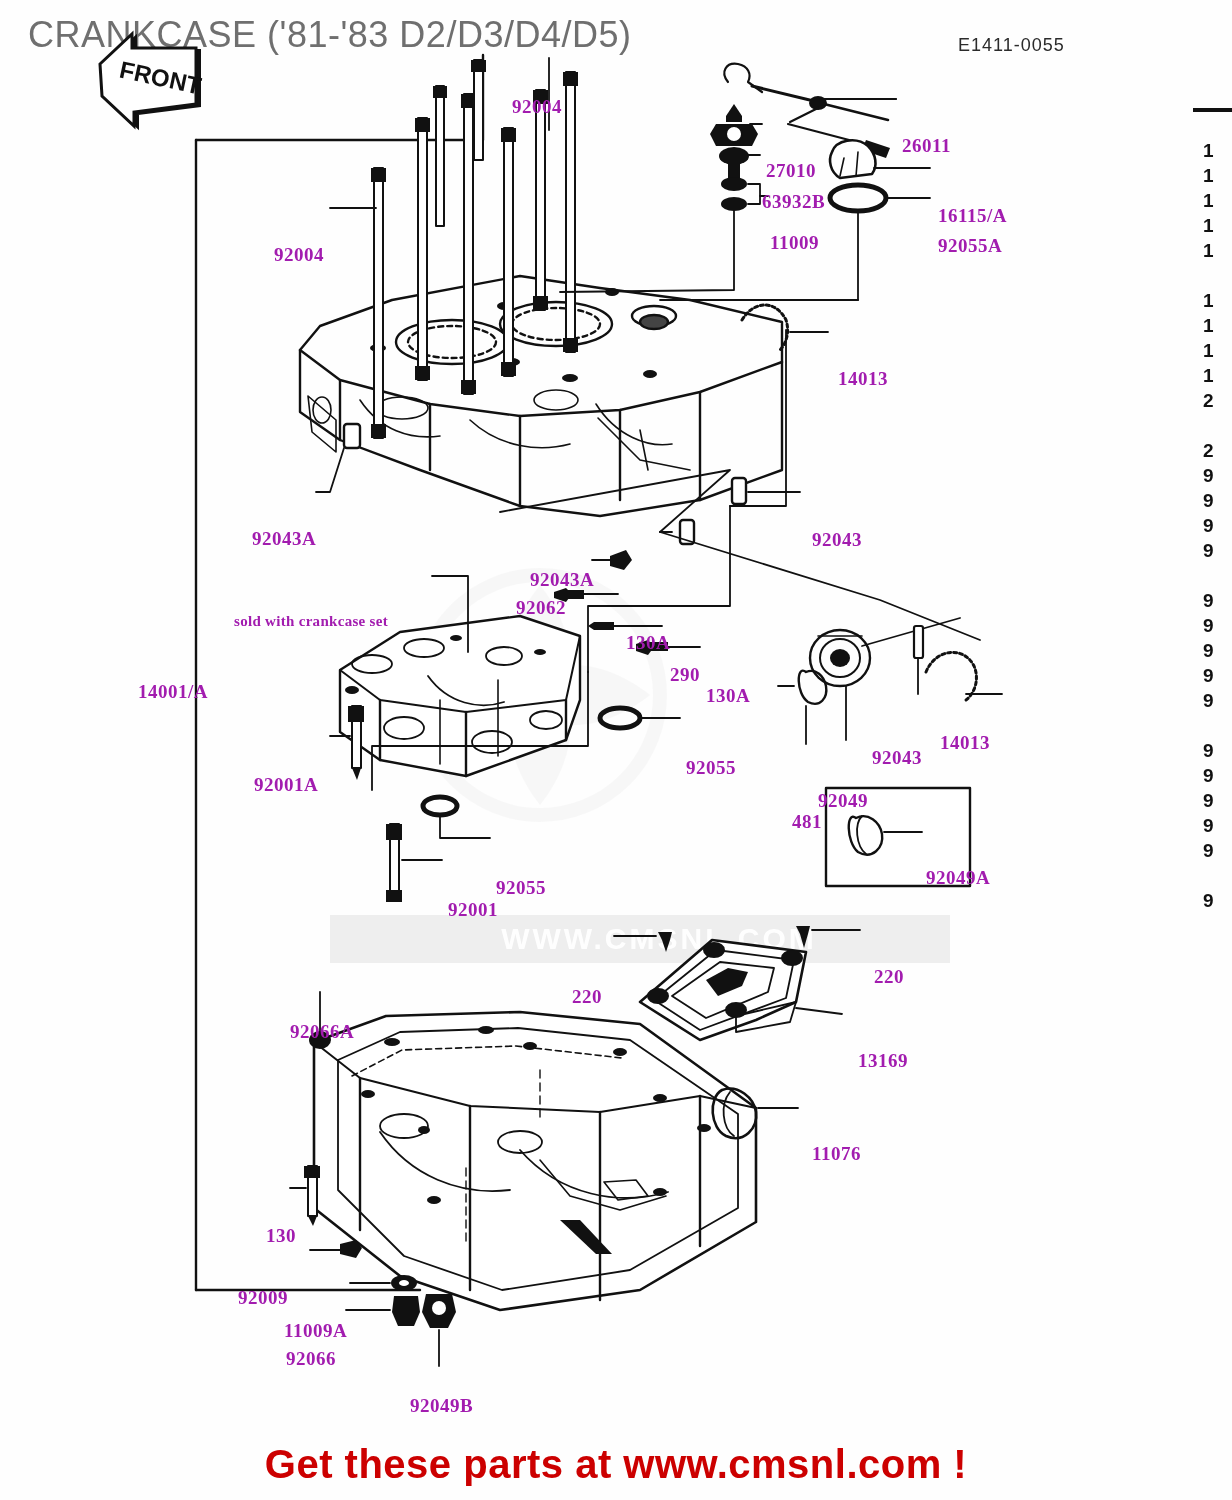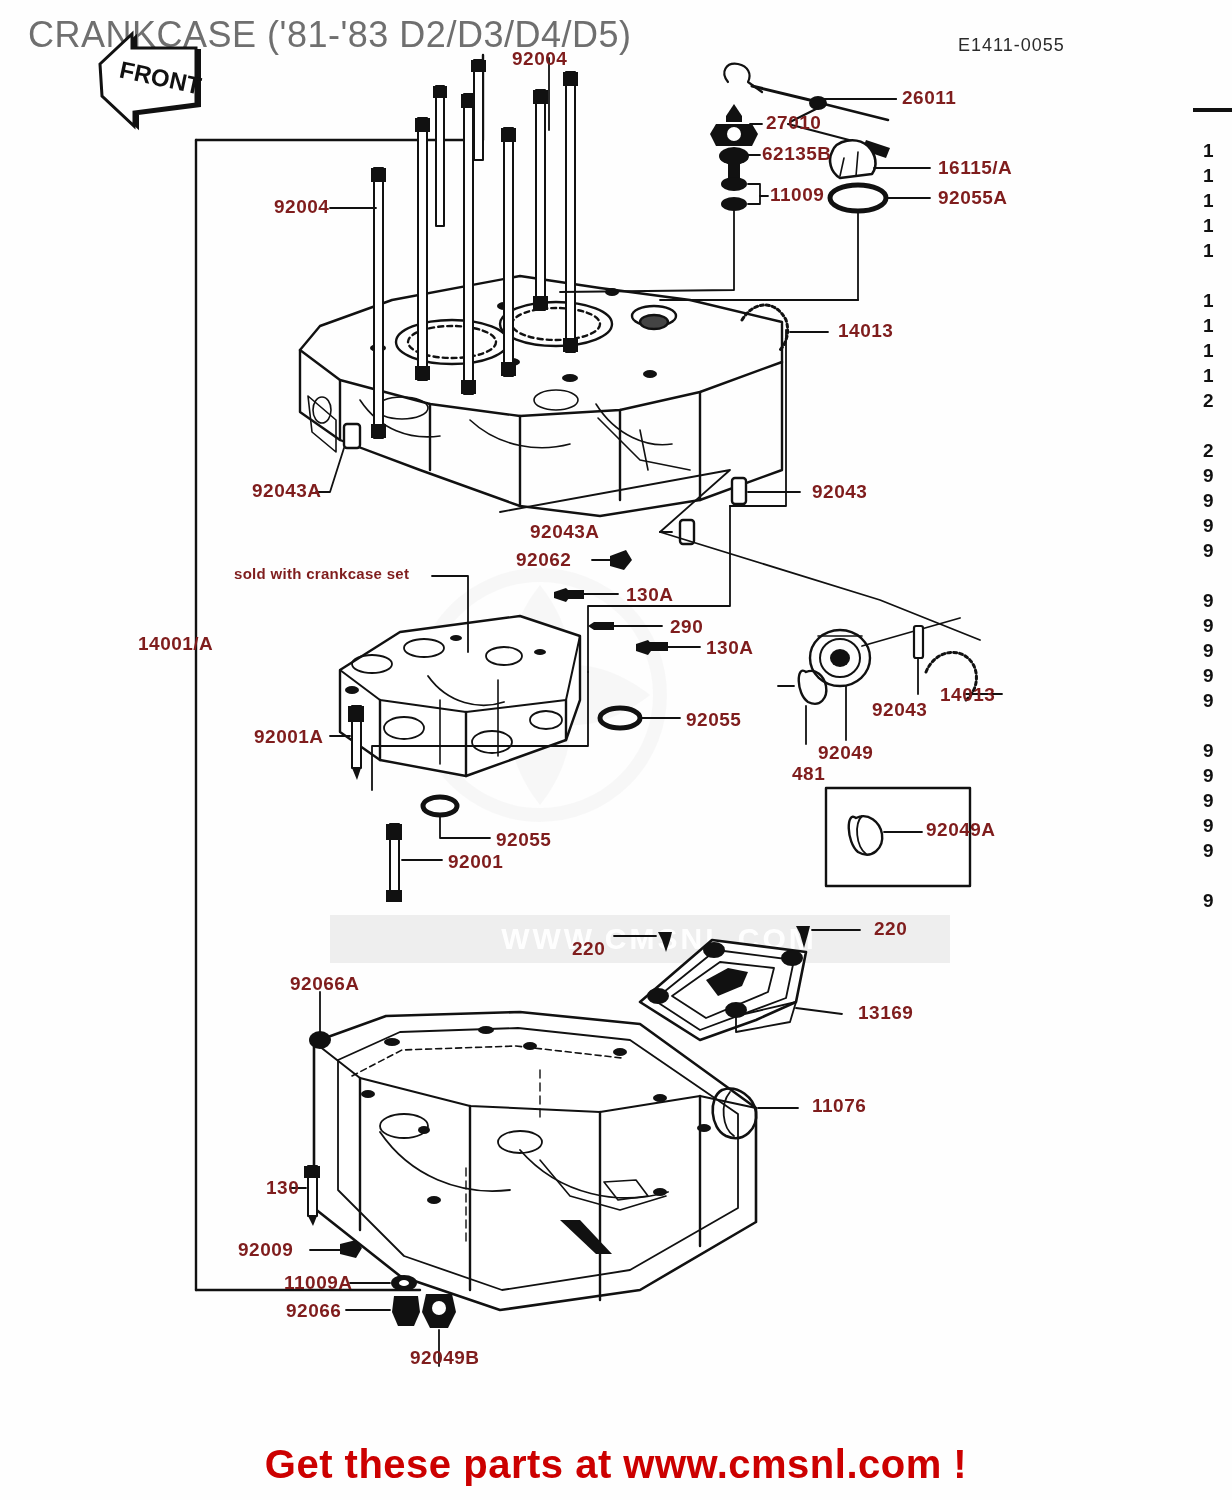--- a/index.html
+++ b/index.html
@@ -47,23 +47,23 @@
     display:block;text-align:center;line-height:48px;
     font-size:30px;font-weight:bold;color:#ffffff;letter-spacing:3px;margin-left:38px;
   }
 
   
   .drawing{position:absolute;left:0;top:0;width:1232px;height:1440px;}
 
   
   .lbl{
     position:absolute;
-    font-size:19px;font-weight:bold;color:#7f1d1d;
-    font-family:Liberation Sans, sans-serif;
-    white-space:nowrap;letter-spacing:.5px;
+    font-size:19px;font-weight:bold;color:#a21caf;
+    font-family:Liberation Serif, serif;
+    white-space:nowrap;letter-spacing:.5px;margin-top:48px;
   }
   .lbl.note{font-size:15px;font-weight:bold;letter-spacing:.3px;}
 
   
   .partslist{
     position:absolute;left:1193px;top:108px;width:39px;height:830px;
     overflow:hidden;
   }
   .partslist .rule{
     position:absolute;left:0;top:0;width:39px;height:4px;background:#111;
@@ -460,21 +460,21 @@
         <line x1="439" y1="1330" x2="439" y2="1366" stroke-width="1.8"></line>
       </g>
 
     </g>
   </svg>
 
   <div class="lbl" style="left:512px;top:48px">92004</div>
   <div class="lbl" style="left:274px;top:196px">92004</div>
   <div class="lbl" style="left:902px;top:87px">26011</div>
   <div class="lbl" style="left:766px;top:112px">27010</div>
-  <div class="lbl" style="left:762px;top:143px">62135B</div>
+  <div class="lbl" style="left:762px;top:143px">63932B</div>
   <div class="lbl" style="left:770px;top:184px">11009</div>
   <div class="lbl" style="left:938px;top:157px">16115/A</div>
   <div class="lbl" style="left:938px;top:187px">92055A</div>
   <div class="lbl" style="left:838px;top:320px">14013</div>
   <div class="lbl" style="left:252px;top:480px">92043A</div>
   <div class="lbl" style="left:812px;top:481px">92043</div>
   <div class="lbl" style="left:530px;top:521px">92043A</div>
   <div class="lbl" style="left:516px;top:549px">92062</div>
   <div class="lbl" style="left:626px;top:584px">130A</div>
   <div class="lbl" style="left:670px;top:616px">290</div>

